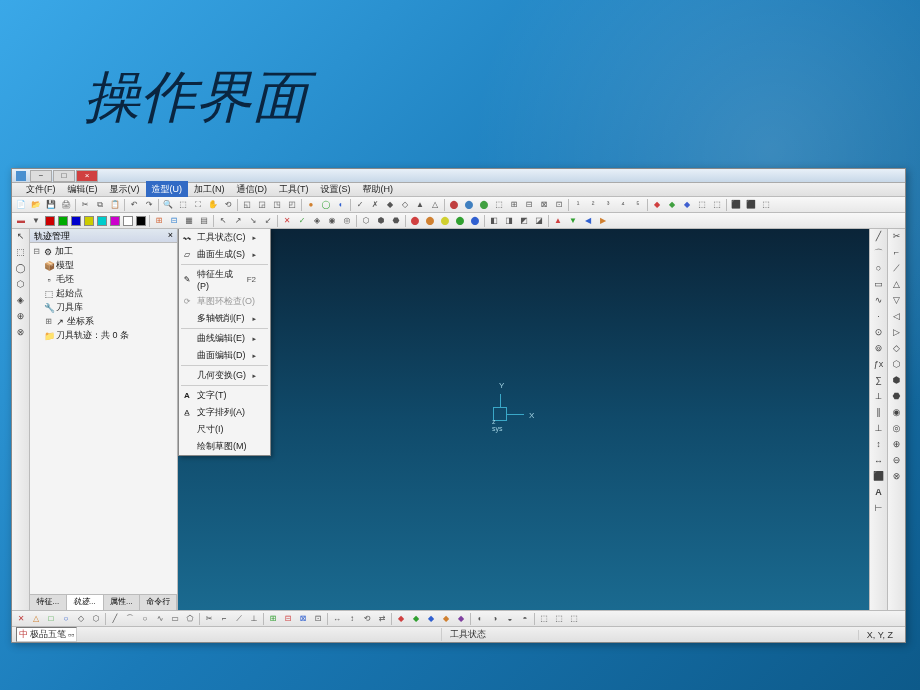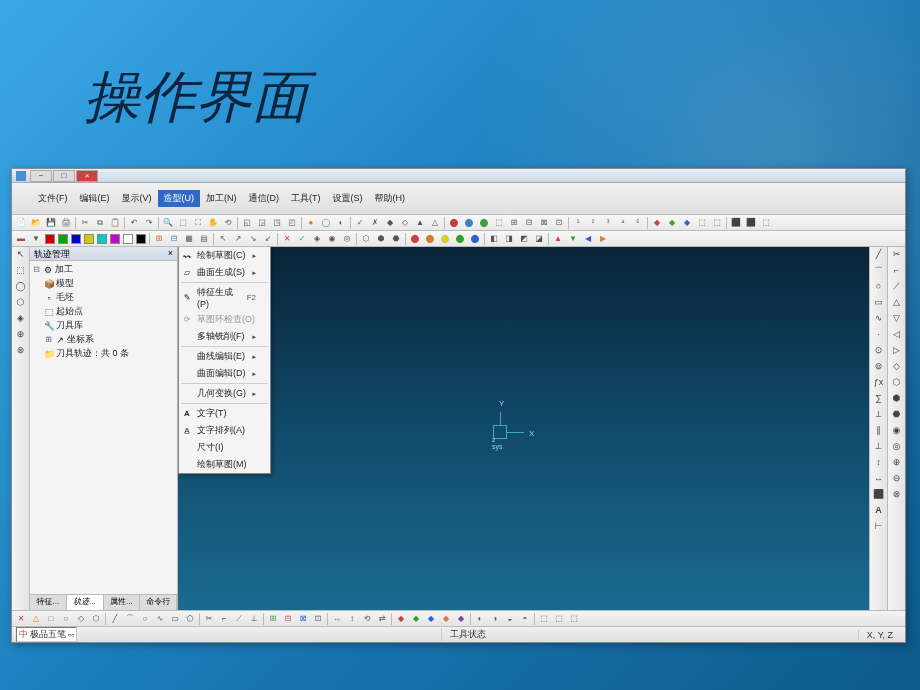--- a/index.html
+++ b/index.html
@@ -35,22 +35,22 @@
       display: flex; align-items: center; padding: 0 4px;
       border-bottom: 1px solid #aaa;
       font-size: 9px; color: #333;
     }
     .titlebar .app-icon { width: 10px; height: 10px; background: #4a90d0; margin-right: 4px; }
     .titlebar .title-text { flex: 1; }
     .window-controls { display: flex; gap: 1px; }
     .win-btn { width: 22px; height: 12px; background: #ddd; border: 1px solid #aaa; font-size: 8px; text-align: center; line-height: 10px; }
     .win-close { background: #d04040; color: #fff; }
     .menubar {
-      height: 32px; background: linear-gradient(#f0f0f0, #e0e0e0);
-      display: flex; align-items: center; padding: 0 20px;
+      height: 14px; background: linear-gradient(#f0f0f0, #e0e0e0);
+      display: flex; align-items: center; padding: 0 8px;
       border-bottom: 1px solid #bbb;
     }
     .menu-item { padding: 2px 6px; font-size: 9px; color: #222; cursor: default; }
     .menu-item.active { background: #316ac5; color: #fff; }
     .toolbar {
       height: 16px; background: linear-gradient(#f8f8f8, #e8e8e8);
       display: flex; align-items: center; padding: 0 2px;
       border-bottom: 1px solid #bbb; gap: 1px;
       overflow: hidden; white-space: nowrap;
     }
@@ -344,21 +344,21 @@
         <div class="sidebar-tab">属性...</div>
         <div class="sidebar-tab">命令行</div>
       </div>
     </div>
 
     <div class="canvas-area">
 
       <div class="dropdown-menu" style="top:-1px; left:0;">
         <div class="dm-item">
           <span class="dm-icon">〰</span>
-          <span>绘制草图(C)</span>
+          <span>工具状态(C)</span>
           <span class="arrow">▸</span>
         </div>
         <div class="dm-item">
           <span class="dm-icon">▱</span>
           <span>曲面生成(S)</span>
           <span class="arrow">▸</span>
         </div>
         <div class="dm-sep"></div>
         <div class="dm-item">
           <span class="dm-icon">✎</span>

